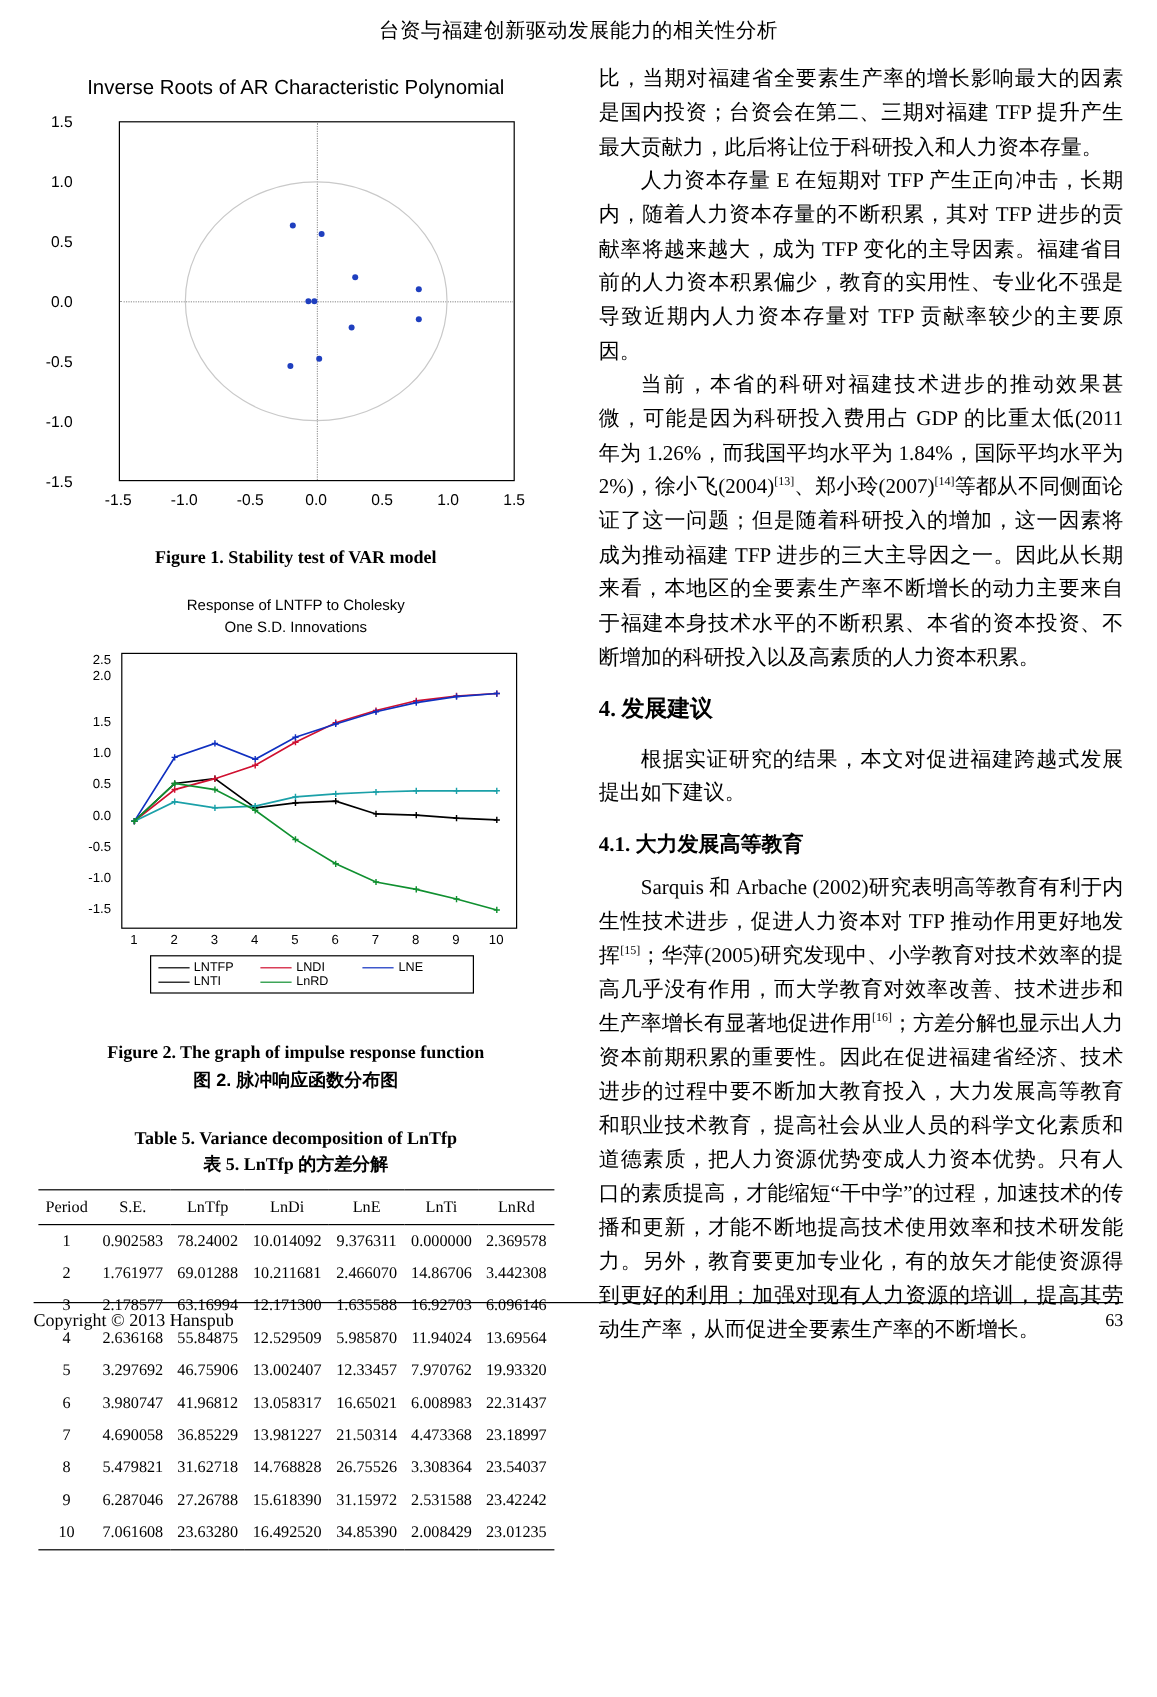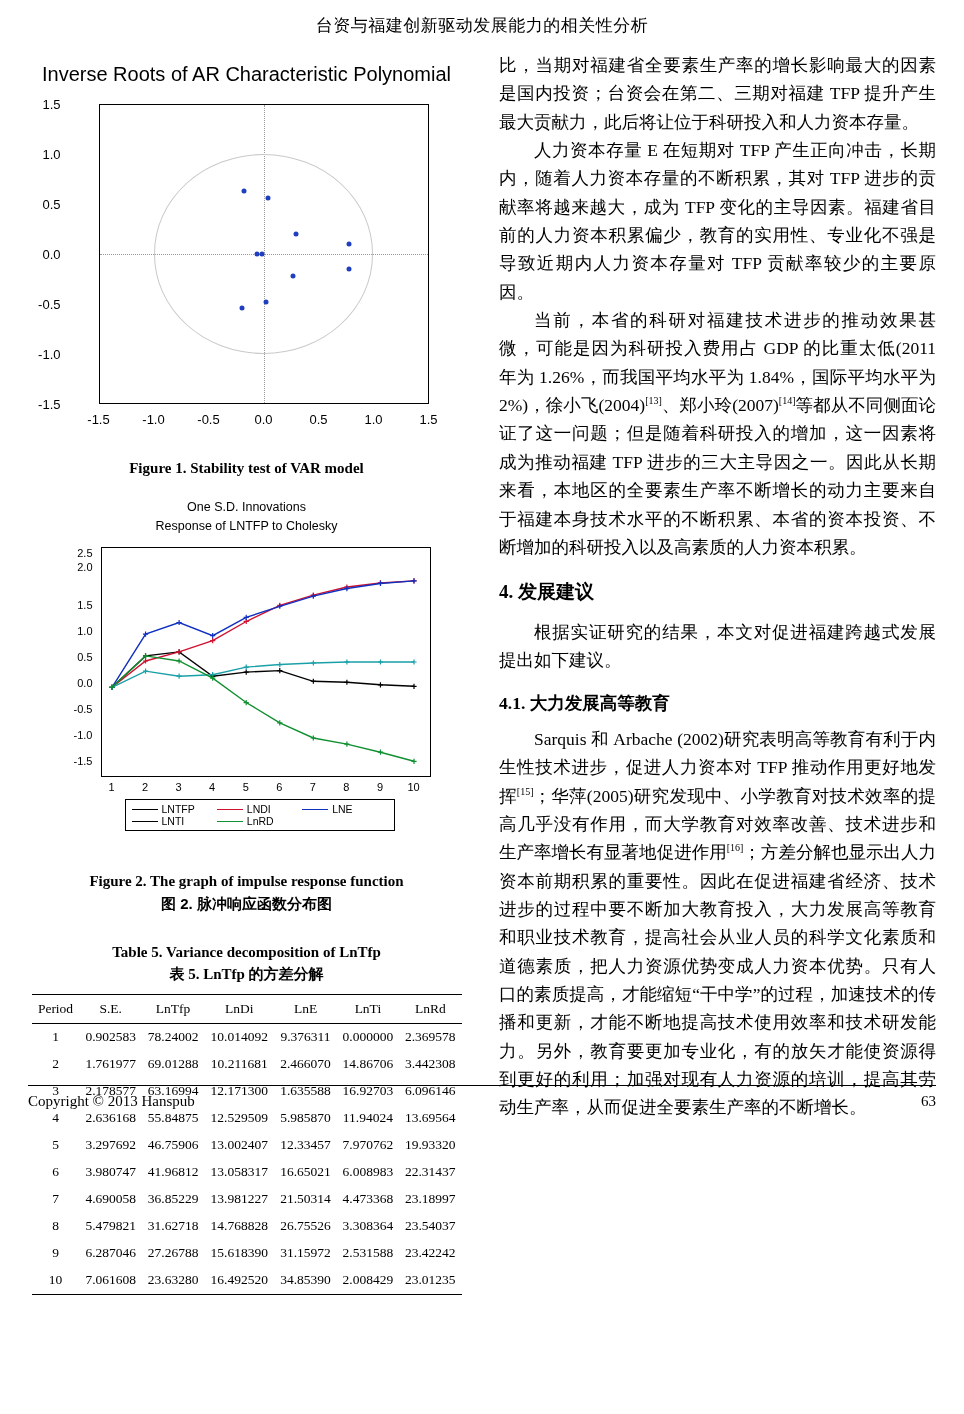--- a/index.html
+++ b/index.html
@@ -28,21 +28,21 @@
     padding: 14px 28px 0 28px;
     box-sizing:border-box;
   }
   .col { width:448px; }
   .col-left { }
   .col-right { }
 
   
   .fig1-title {
     text-align:center;
-    font-size:20px;
+    font-size:17px;
     font-family:"Liberation Sans", sans-serif;
     margin: 12px 0 6px 0;
   }
   .fig1-wrap {
     position:relative;
     width:420px; height:360px;
     margin:0 auto;
     font-family:"Liberation Sans", sans-serif;
     font-size:13px;
   }
@@ -267,22 +267,22 @@
               <div class="pt" style="left: 142.133px; top: 202.64px;"></div>
             </div>
         </div>
       </div>
 
       <div class="fig-cap">
         <div>Figure 1. Stability test of VAR model</div>
       </div>
 
       <div class="fig2-title">
+        <div>Response of LNTFP to Cholesky</div>
         <div>One S.D. Innovations</div>
-        <div>Response of LNTFP to Cholesky</div>
       </div>
 
       <div class="fig2-wrap">
         <div class="fig2-ylab" style="top:12px">2.5</div>
         <div class="fig2-ylab" style="top:26px">2.0</div>
         <div class="fig2-ylab" style="top:64px">1.5</div>
         <div class="fig2-ylab" style="top:90px">1.0</div>
         <div class="fig2-ylab" style="top:116px">0.5</div>
         <div class="fig2-ylab" style="top:142px">0.0</div>
         <div class="fig2-ylab" style="top:168px">-0.5</div>

